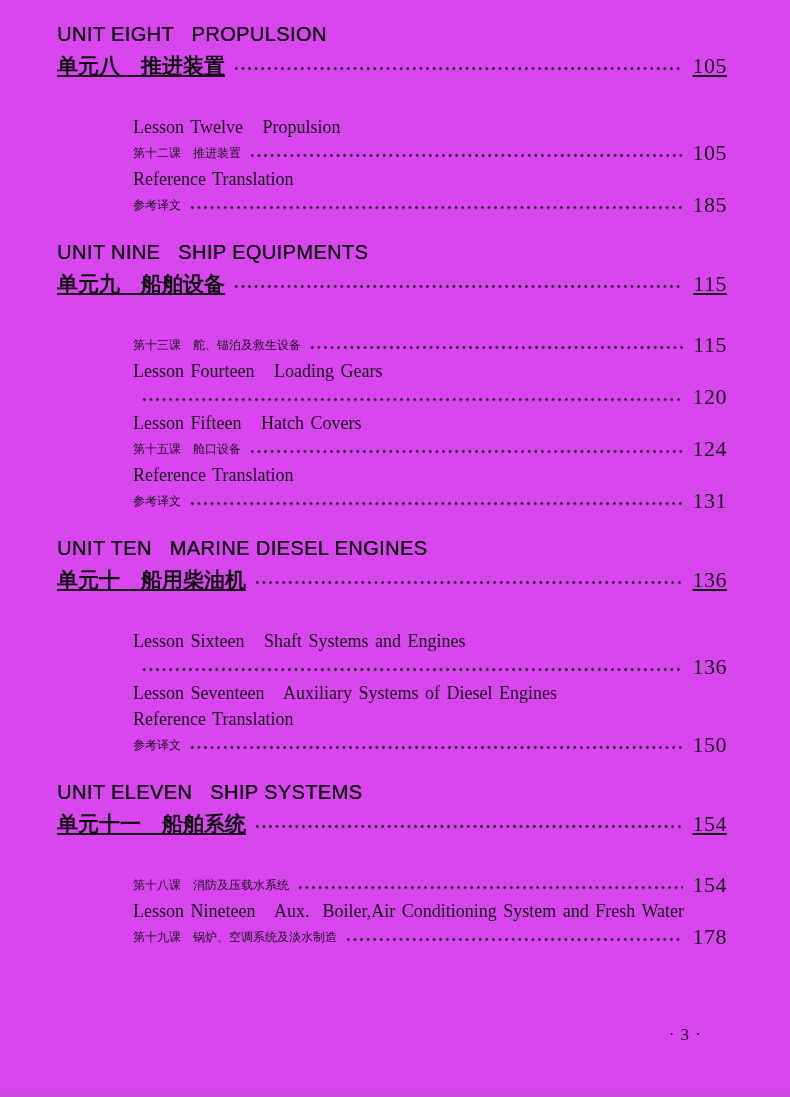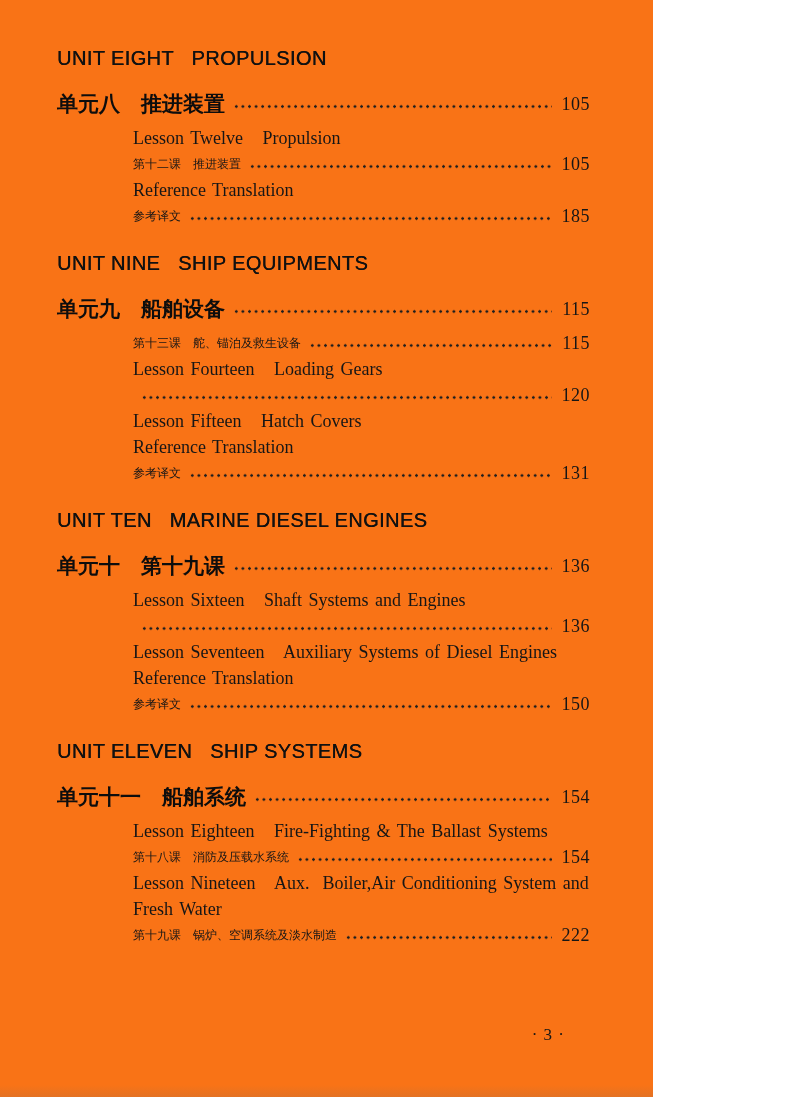--- a/index.html
+++ b/index.html
@@ -5,43 +5,43 @@
   * { margin: 0; padding: 0; box-sizing: border-box; }
   html, body { background: #ffffff; }
   body {
     width: 790px; height: 1097px;
     font-family: "Liberation Serif", serif;
     color: #161616;
     overflow: hidden;
   }
   .page {
     position: relative;
-    width: 653px; height: 1097px;
-    background: #f97316;
-    padding: 46px 63px 0 57px;
+    width: 790px; height: 1097px;
+    background: #d946ef;
+    padding: 22px 63px 0 57px;
     overflow: hidden;
   }
   
   .unit-en {
     font-family: "Liberation Sans", sans-serif;
     font-size: 20px; line-height: 24px;
     letter-spacing: 0.4px;
     white-space: pre-wrap;
     color: #111;
     text-shadow: 0.35px 0 0 currentColor; 
   }
-  .unit-zh-row { margin-top: 20px; }
+  .unit-zh-row { margin-top: 6px; text-decoration: underline; }
   .unit-zh {
     font-family: "Liberation Sans", sans-serif;
     font-weight: bold;
     font-size: 21px; line-height: 28px;
     white-space: pre-wrap;
     color: #0d0d0d;
   }
-  .lessons { margin-left: 76px; margin-top: 7px; margin-bottom: 22px; }
+  .lessons { margin-left: 76px; margin-top: 34px; margin-bottom: 22px; }
   .lesson-en {
     font-size: 18px; line-height: 26px;
     word-spacing: 2px;
     white-space: pre-wrap;
   }
   .lesson-en.cont { margin-left: 130px; }
   .lesson-zh {
     font-size: 12px; line-height: 26px;
     white-space: pre-wrap;
   }
@@ -50,21 +50,21 @@
   .dotrow .leader {
     flex: 1 1 auto;
     align-self: stretch;
     margin: 0 10px 0 8px;
     background-image: radial-gradient(circle, #1e1e1e 1.15px, rgba(0,0,0,0) 1.55px);
     background-size: 6.6px 6.6px;
     background-repeat: repeat-x;
     background-position: 0 calc(50% + 2px);
   }
   .pagenum {
-    font-size: 18px; line-height: 26px;
+    font-size: 22px; line-height: 26px;
     flex: 0 0 auto;
     letter-spacing: 0.5px;
   }
   .unit-zh-row .pagenum { line-height: 28px; }
   
   .folio {
     position: absolute;
     top: 1025px; right: 88px;
     font-size: 17px; line-height: 20px;
     white-space: pre-wrap;
@@ -117,33 +117,38 @@
         <span class="lesson-zh">第十三课　舵、锚泊及救生设备</span>
         <span class="leader"></span>
         <span class="pagenum">115</span>
       </div>
       <div class="lesson-en">Lesson Fourteen   Loading Gears</div>
       <div class="dotrow">
         <span class="leader"></span>
         <span class="pagenum">120</span>
       </div>
       <div class="lesson-en">Lesson Fifteen   Hatch Covers</div>
+      <div class="dotrow">
+        <span class="lesson-zh">第十五课　舱口设备</span>
+        <span class="leader"></span>
+        <span class="pagenum">124</span>
+      </div>
       <div class="lesson-en">Reference Translation</div>
       <div class="dotrow">
         <span class="lesson-zh">参考译文</span>
         <span class="leader"></span>
         <span class="pagenum">131</span>
       </div>
     </div>
   </section>
 
   <section class="unit">
     <div class="unit-en">UNIT TEN   MARINE DIESEL ENGINES</div>
     <div class="dotrow unit-zh-row">
-      <span class="unit-zh">单元十　第十九课</span>
+      <span class="unit-zh">单元十　船用柴油机</span>
       <span class="leader"></span>
       <span class="pagenum">136</span>
     </div>
     <div class="lessons">
       <div class="lesson-en">Lesson Sixteen   Shaft Systems and Engines</div>
       <div class="dotrow">
         <span class="leader"></span>
         <span class="pagenum">136</span>
       </div>
       <div class="lesson-en">Lesson Seventeen   Auxiliary Systems of Diesel Engines</div>
@@ -157,30 +162,29 @@
   </section>
 
   <section class="unit">
     <div class="unit-en">UNIT ELEVEN   SHIP SYSTEMS</div>
     <div class="dotrow unit-zh-row">
       <span class="unit-zh">单元十一　船舶系统</span>
       <span class="leader"></span>
       <span class="pagenum">154</span>
     </div>
     <div class="lessons">
-      <div class="lesson-en">Lesson Eighteen   Fire-Fighting &amp; The Ballast Systems</div>
       <div class="dotrow">
         <span class="lesson-zh">第十八课　消防及压载水系统</span>
         <span class="leader"></span>
         <span class="pagenum">154</span>
       </div>
       <div class="lesson-en">Lesson Nineteen   Aux.  Boiler,Air Conditioning System and Fresh Water</div>
       <div class="dotrow">
         <span class="lesson-zh">第十九课　锅炉、空调系统及淡水制造</span>
         <span class="leader"></span>
-        <span class="pagenum">222</span>
+        <span class="pagenum">178</span>
       </div>
     </div>
   </section>
 
   <div class="folio">· 3 ·</div>
   <div class="bottom-shade"></div>
 </div>
 
 </body></html>

